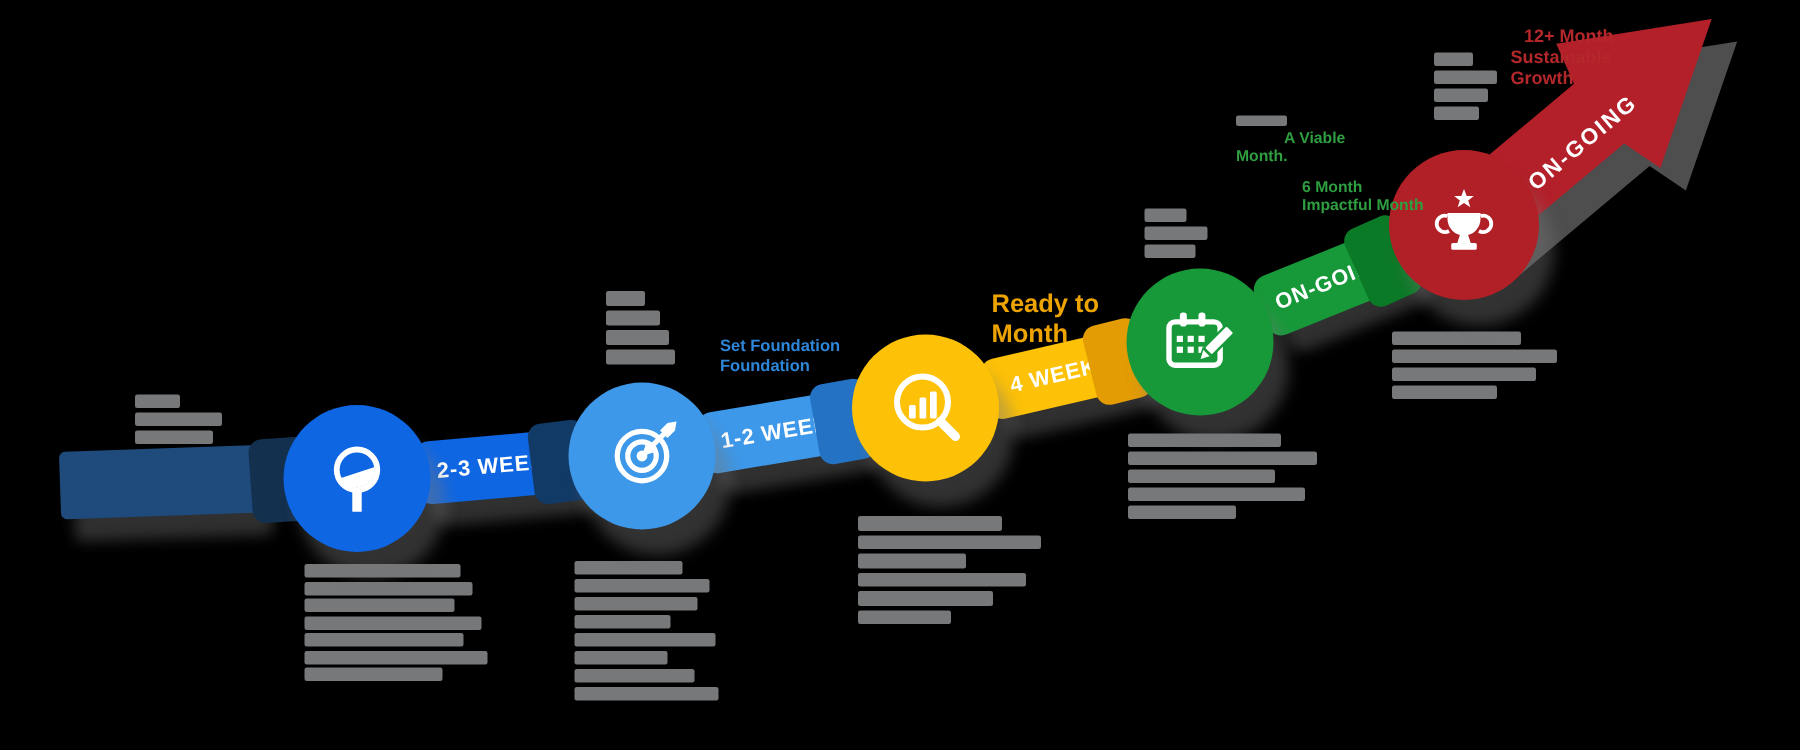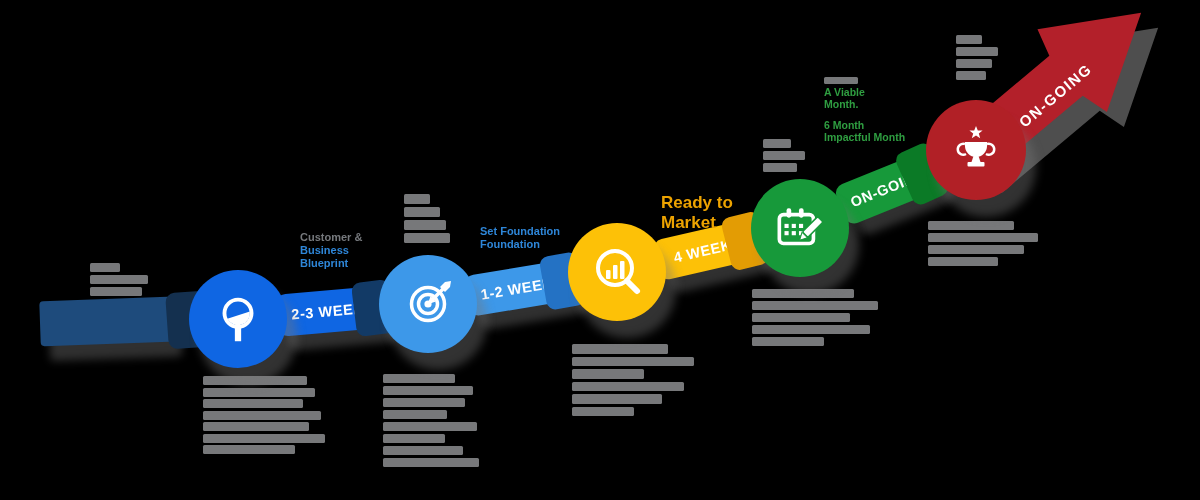--- a/index.html
+++ b/index.html
@@ -177,40 +177,40 @@
     <svg width="60" height="60" viewBox="-30 -30 60 60">
       <polygon points="0,-24 1.8,-19.4 6.6,-19.4 2.8,-16.4 4.2,-11.8 0,-14.6 -4.2,-11.8 -2.8,-16.4 -6.6,-19.4 -1.8,-19.4" fill="#fff"></polygon>
       <path d="M-11,-8 h22 v4 a11,11 0 0 1 -22,0 z" fill="#fff"></path>
       <path d="M-11,-6 a5.5,5.5 0 1 0 1,10" fill="none" stroke="#fff" stroke-width="2.5"></path>
       <path d="M11,-6 a5.5,5.5 0 1 1 -1,10" fill="none" stroke="#fff" stroke-width="2.5"></path>
       <path d="M-2.5,6 h5 l2,6 h-9 z" fill="#fff"></path>
       <rect x="-8.5" y="12" width="17" height="4.5" rx="1" fill="#fff"></rect>
     </svg>
   </div>
 
-  <div class="caption" style="left:300px;top:231px;font-size:11px;">
-    <div style="color: rgb(118, 121, 125);">Customer &amp;</div>
-    <div style="color: rgb(46, 134, 216);">Business</div>
-    <div style="color: rgb(46, 134, 216);">Blueprint</div>
-  </div>
 
   <div class="caption" style="left:480px;top:225px;font-size:11px;">
     <div style="color: rgb(46, 134, 216);">Set Foundation</div>
     <div style="color: rgb(46, 134, 216);">Foundation</div>
   </div>
 
   <div class="caption" style="left:661px;top:193px;font-size:17px;">
     <div style="color: rgb(237, 163, 0);">Ready to</div>
-    <div style="color: rgb(237, 163, 0);">Market</div>
+    <div style="color: rgb(237, 163, 0);">Month</div>
   </div>
 
   <div class="caption" style="left:824px;top:86px;font-size:10.5px;">
-    <div style="color: rgb(47, 158, 65);">A Viable</div>
+    <div style="color: rgb(47, 158, 65); margin-left: 32px;">A Viable</div>
     <div style="color: rgb(47, 158, 65);">Month.</div>
   </div>
 
-  <div class="caption" style="left:824px;top:119px;font-size:10.5px;">
+  <div class="caption" style="left:868px;top:119px;font-size:10.5px;">
     <div style="color: rgb(47, 158, 65);">6 Month</div>
     <div style="color: rgb(47, 158, 65);">Impactful Month</div>
   </div>
 
+  <div class="caption" style="left:1007px;top:17px;font-size:12px;">
+    <div style="margin-left: 9px; color: rgb(180, 39, 43);">12+ Month</div>
+    <div style="color: rgb(180, 39, 43);">Sustainable</div>
+    <div style="color: rgb(180, 39, 43);">Growth</div>
+  </div>
 
 </div>
 
 </body></html>

